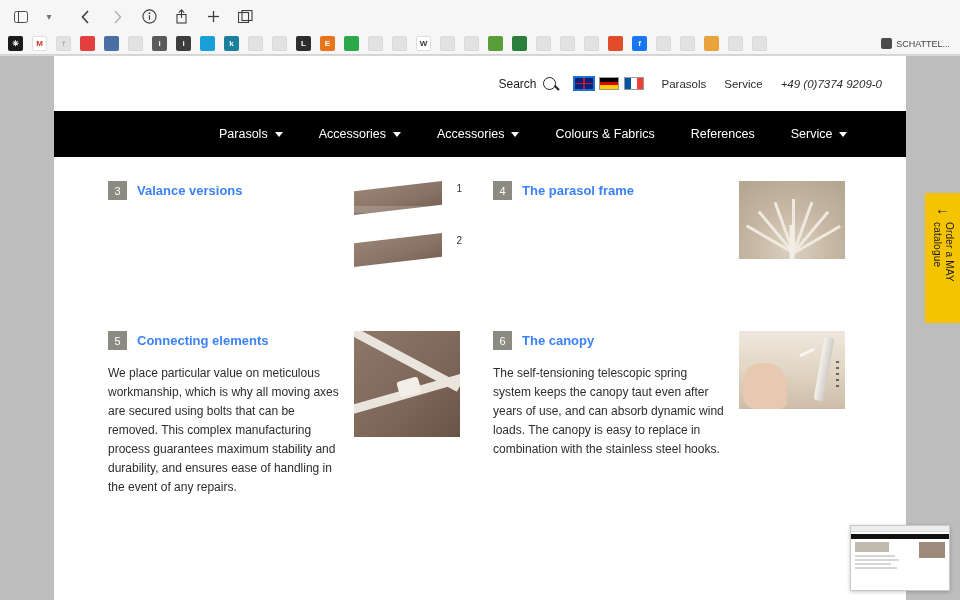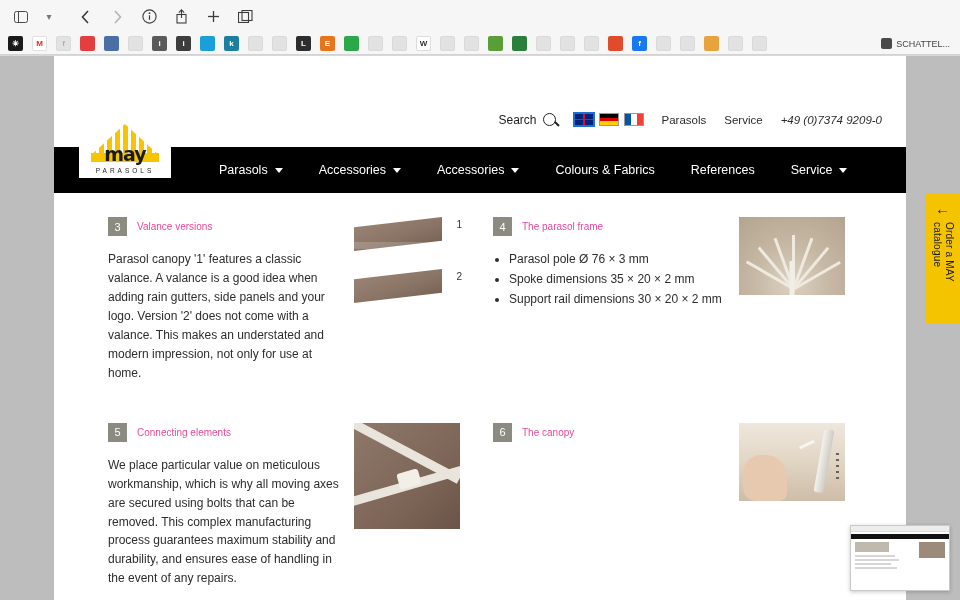--- a/index.html
+++ b/index.html
@@ -113,21 +113,20 @@
     width: 54px;
     background: #bdbdbd;
   }
   .page-gutter-left { left: 0; }
   .page-gutter-right { right: 0; }
 
   .site {
     position: absolute;
     left: 54px; right: 54px; top: 0; bottom: 0;
     background: #ffffff;
-    margin-top: 36px;
   }
 
   
   .site-top {
     height: 55px;
     display: flex;
     align-items: center;
     justify-content: flex-end;
     padding-right: 24px;
     gap: 18px;
@@ -306,23 +305,23 @@
     width: 19px; height: 19px;
     background: #8b8b82;
     color: #fff;
     font-size: 11px;
     display: flex;
     align-items: center;
     justify-content: center;
     flex: 0 0 auto;
   }
   .cell-title {
-    font-size: 10px;
-    font-weight: normal;
-    color: #ec4899;
+    font-size: 13px;
+    font-weight: bold;
+    color: #3b82f6;
   }
   .cell-body {
     font-size: 12px;
     line-height: 1.58;
     color: #2d2d2d;
   }
   .cell-list {
     font-size: 12px;
     line-height: 1.58;
     color: #2d2d2d;
@@ -610,60 +609,49 @@
       </div>
       <div class="nav-item">
         <span>References</span>
       </div>
       <div class="nav-item">
         <span>Service</span>
         <span class="caret"></span>
       </div>
     </div>
 
-    <div class="logo">
-      <div class="logo-sun"></div>
-      <div class="logo-word">may</div>
-      <div class="logo-sub">PARASOLS</div>
-    </div>
 
     <div class="content">
       <div class="grid">
 
         <div class="cell">
           <div class="cell-text">
             <div class="cell-head">
               <span class="num-badge">3</span>
               <span class="cell-title">Valance versions</span>
             </div>
-            <div class="cell-body">Parasol canopy '1' features a classic valance. A valance is a good idea when adding rain gutters, side panels and your logo. Version '2' does not come with a valance. This makes an understated and modern impression, not only for use at home.</div>
           </div>
           <div class="cell-media">
             <div class="img-valance">
               <div class="val-piece one">
                   <div class="lip"></div>
                 </div>
               <div class="val-piece two"></div>
               <div class="val-label one">1</div>
               <div class="val-label two">2</div>
             </div>
           </div>
         </div>
 
         <div class="cell">
           <div class="cell-text">
             <div class="cell-head">
               <span class="num-badge">4</span>
               <span class="cell-title">The parasol frame</span>
             </div>
-            <ul class="cell-list">
-              <li>Parasol pole Ø 76 × 3 mm</li>
-              <li>Spoke dimensions 35 × 20 × 2 mm</li>
-              <li>Support rail dimensions 30 × 20 × 2 mm</li>
-            </ul>
           </div>
           <div class="cell-media">
             <div class="img-frame">
               <div class="spoke" style="transform:rotate(-60deg)"></div>
               <div class="spoke" style="transform:rotate(-40deg)"></div>
               <div class="spoke" style="transform:rotate(-20deg)"></div>
               <div class="spoke" style="transform:rotate(0deg)"></div>
               <div class="spoke" style="transform:rotate(20deg)"></div>
               <div class="spoke" style="transform:rotate(40deg)"></div>
               <div class="spoke" style="transform:rotate(60deg)"></div>
@@ -688,20 +676,21 @@
             </div>
           </div>
         </div>
 
         <div class="cell">
           <div class="cell-text">
             <div class="cell-head">
               <span class="num-badge">6</span>
               <span class="cell-title">The canopy</span>
             </div>
+            <div class="cell-body">The self-tensioning telescopic spring system keeps the canopy taut even after years of use, and can absorb dynamic wind loads. The canopy is easy to replace in combination with the stainless steel hooks.</div>
           </div>
           <div class="cell-media">
             <div class="img-canopy">
               <div class="hand"></div>
               <div class="rod"></div>
               <div class="hook"></div>
               <div class="dots"></div>
             </div>
           </div>
         </div>

